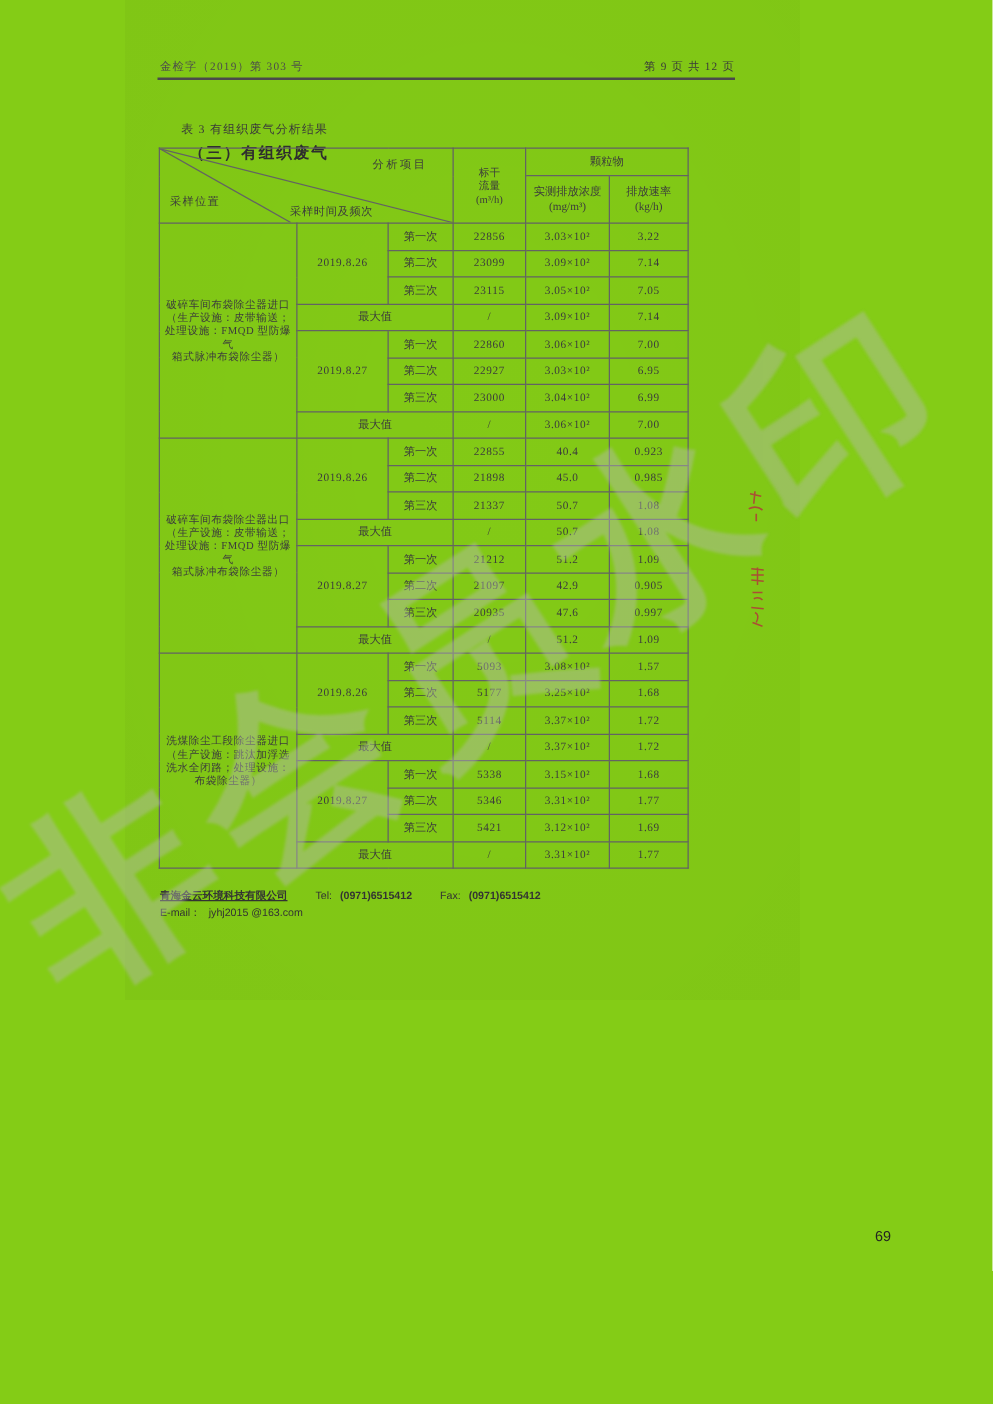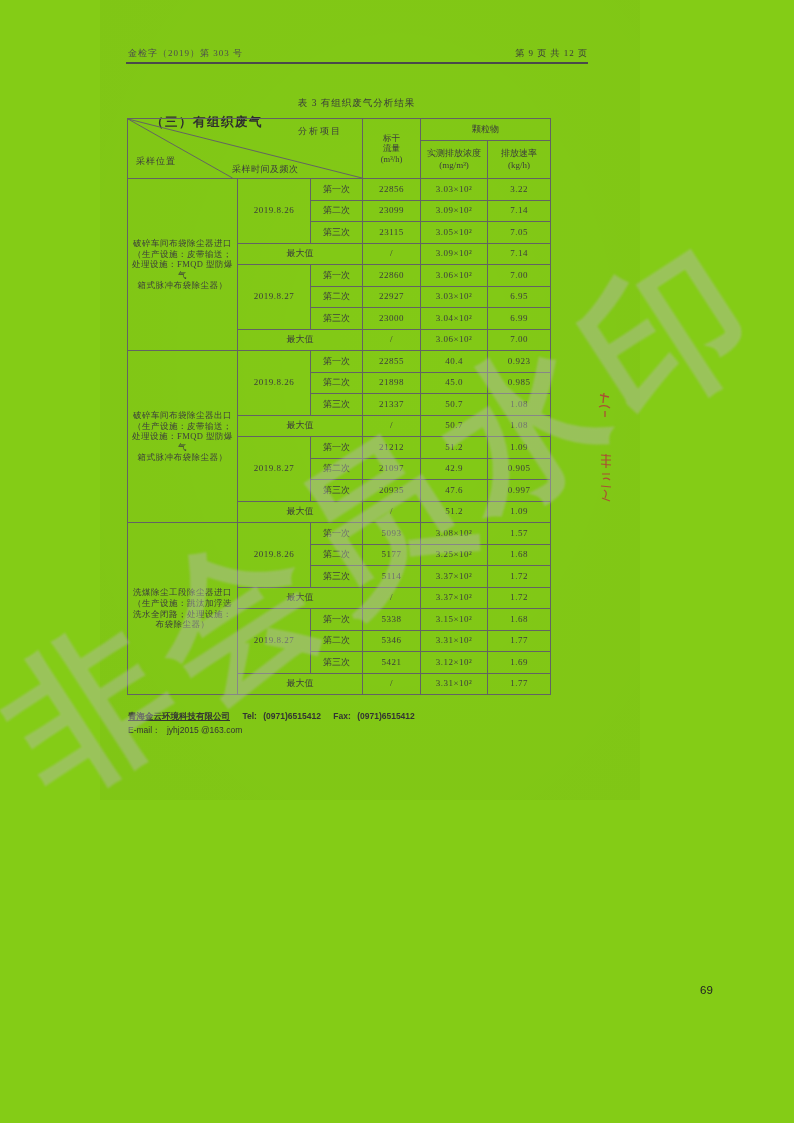--- a/index.html
+++ b/index.html
@@ -8,21 +8,21 @@
     overflow:hidden;font-family:"Liberation Serif",serif;color:#3c3c3c;
   }
   
   .scan-tone{position:absolute;left:100px;top:0;width:540px;height:800px;
     background:radial-gradient(ellipse at 55% 45%, rgba(0,0,0,0.012), rgba(0,0,0,0.03));
     pointer-events:none;}
   .hdr-l{position:absolute;left:128px;top:47px;font-size:9px;letter-spacing:1px;color:#4c4c4c;}
   .hdr-r{position:absolute;left:440px;top:47px;width:148px;text-align:right;font-size:9px;letter-spacing:1px;color:#3a3a3a;}
   .hdr-rule{position:absolute;left:126px;top:62px;width:462px;height:1.5px;background:#4a4a4a;}
   .sec-title{position:absolute;left:151px;top:75px;font-size:12.5px;font-weight:bold;letter-spacing:1.5px;color:#2e2e2e;margin-top:39px;}
-  .tbl-caption{position:absolute;left:145px;top:97px;width:423px;text-align:center;font-size:9.5px;letter-spacing:1px;color:#3a3a3a;}
+  .tbl-caption{position:absolute;left:145px;top:97px;width:423px;text-align:left;font-size:9.5px;letter-spacing:1px;color:#3a3a3a;}
 
   table.analysis{
     position:absolute;left:127px;top:118px;width:423px;
     border-collapse:collapse;table-layout:fixed;
     font-size:9px;color:#3c3c3c;padding-left:32px;
   }
   table.analysis th, table.analysis td{
     border:1px solid #636363;text-align:center;vertical-align:middle;
     padding:0 1px;font-weight:normal;white-space:pre-line;line-height:1.25;
   }
@@ -34,21 +34,21 @@
   th.corner{position:relative;padding:0;}
   .corner svg{position:absolute;left:0;top:0;width:100%;height:100%;}
   .corner .c-item{position:absolute;right:20px;top:7px;letter-spacing:2px;}
   .corner .c-loc{position:absolute;left:8px;top:37px;letter-spacing:1px;text-align:center;}
   .corner .c-time{position:absolute;left:104px;bottom:3px;letter-spacing:0.5px;}
   th.flow-h{font-size:8.5px;}
   .num{letter-spacing:0.5px;}
 
   .footer1{position:absolute;left:128px;top:711px;font-size:8.5px;font-family:"Liberation Sans",sans-serif;color:#333;}
   .footer1 .company{text-decoration:underline;font-weight:bold;}
-  .footer1 .lbl{margin-left:10px;font-weight:bold;}
+  .footer1 .lbl{margin-left:20px;}
   .footer1 .val{margin-left:4px;font-weight:bold;}
   .footer2{position:absolute;left:128px;top:725px;font-size:8.5px;font-family:"Liberation Sans",sans-serif;color:#333;}
   .footer2 .val{margin-left:4px;}
   .page-num{position:absolute;left:700px;top:984px;font-size:11.5px;font-family:Liberation Sans, sans-serif;color:#222;}
 
   .watermark{
     position:absolute;left:385px;top:520px;transform:translate(-50%,-50%) rotate(-33deg);
     font-size:158px;font-weight:bold;letter-spacing:14px;white-space:nowrap;
     color:#b9b9b9;opacity:0.42;filter:blur(1.2px);pointer-events:none;z-index:5;
     font-family:"Liberation Serif",serif;

